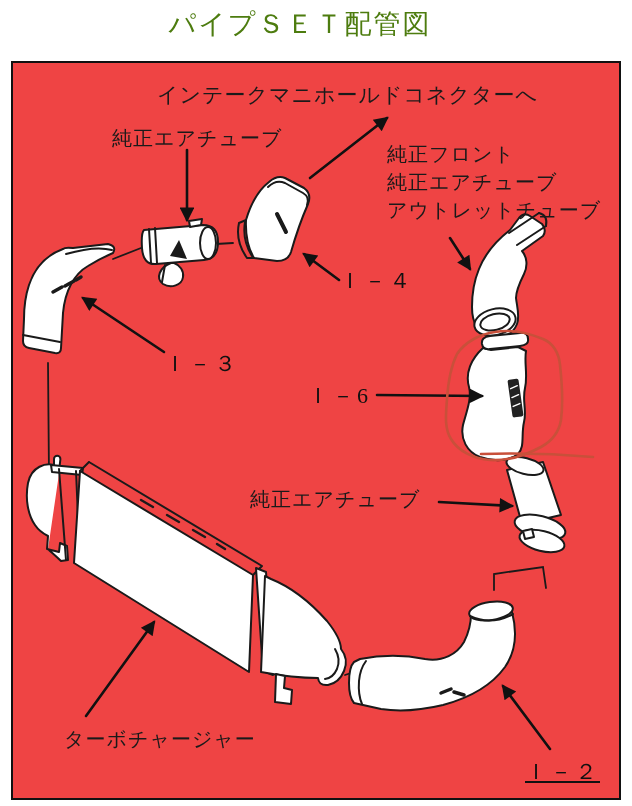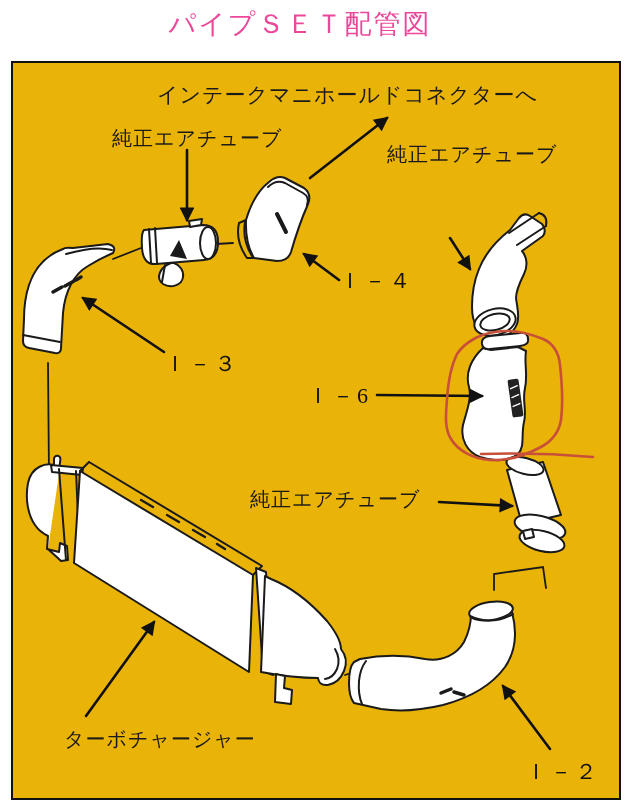--- a/index.html
+++ b/index.html
@@ -3,25 +3,25 @@
 <meta charset="utf-8">
 <style>
   html,body{margin:0;padding:0;background:#ffffff;}
   body{
     position:relative;width:632px;height:806px;overflow:hidden;
     font-family:"Liberation Serif","DejaVu Serif",serif;color:#1a1a1a;
     -webkit-font-smoothing:antialiased;
   }
   .page-title{
     position:absolute;top:6px;left:0;width:600px;text-align:center;
-    font-size:27px;letter-spacing:2px;color:#ec4899;
+    font-size:27px;letter-spacing:2px;color:#4d7c0f;
   }
   .diagram-box{
     position:absolute;left:11px;top:61px;width:606px;height:735px;
-    border:2px solid #111;background:#eab308;
+    border:2px solid #111;background:#ef4444;
   }
   .diagram-box svg{position:absolute;left:0;top:0;width:608px;height:737px;}
   .lbl{position:absolute;white-space:nowrap;font-size:20px;letter-spacing:1px;color:#1a1a1a;}
   .part{position:absolute;white-space:nowrap;font-size:22px;letter-spacing:3px;color:#111;}
   .multiline div{line-height:28px;}
 </style>
 </head>
 <body>
 
 <div class="page-title">パイプＳＥＴ配管図</div>
@@ -137,28 +137,30 @@
       <path d="M444,291 C452,279 467,271 482,269 C499,266 518,271 530,276 C540,280 546,290 547,302 C549,320 550,341 548,357 C546,369 539,378 528,384 C513,392 494,398 477,397 C461,396 445,388 438,376 C431,365 433,350 434,336 C435,321 438,303 444,291 Z"></path>
       <path d="M468,391 C500,390 545,391 580,394"></path>
     </g>
   </svg>
 
   <div class="lbl" style="left:144px;top:18px;font-size:21px;">インテークマニホールドコネクターへ</div>
 
   <div class="lbl" style="left:99px;top:62px;">純正エアチューブ</div>
 
   <div class="lbl multiline" style="left:374px;top:77px;">
+    <div>純正フロント</div>
     <div>純正エアチューブ</div>
+    <div>アウトレットチューブ</div>
   </div>
 
   <div class="part" style="left:326px;top:203px;text-align:right;">Ｉ－４</div>
 
   <div class="part" style="left:151px;top:286px;">Ｉ－３</div>
 
   <div class="part" style="left:294px;top:318px;">Ｉ－6</div>
 
   <div class="lbl" style="left:237px;top:423px;">純正エアチューブ</div>
 
   <div class="lbl" style="left:51px;top:663px;">ターボチャージャー</div>
 
-  <div class="part" style="left:512px;top:694px;">Ｉ－２</div>
+  <div class="part" style="left:512px;top:694px;text-decoration:underline;">Ｉ－２</div>
 
 </div>
 
 </body></html>

